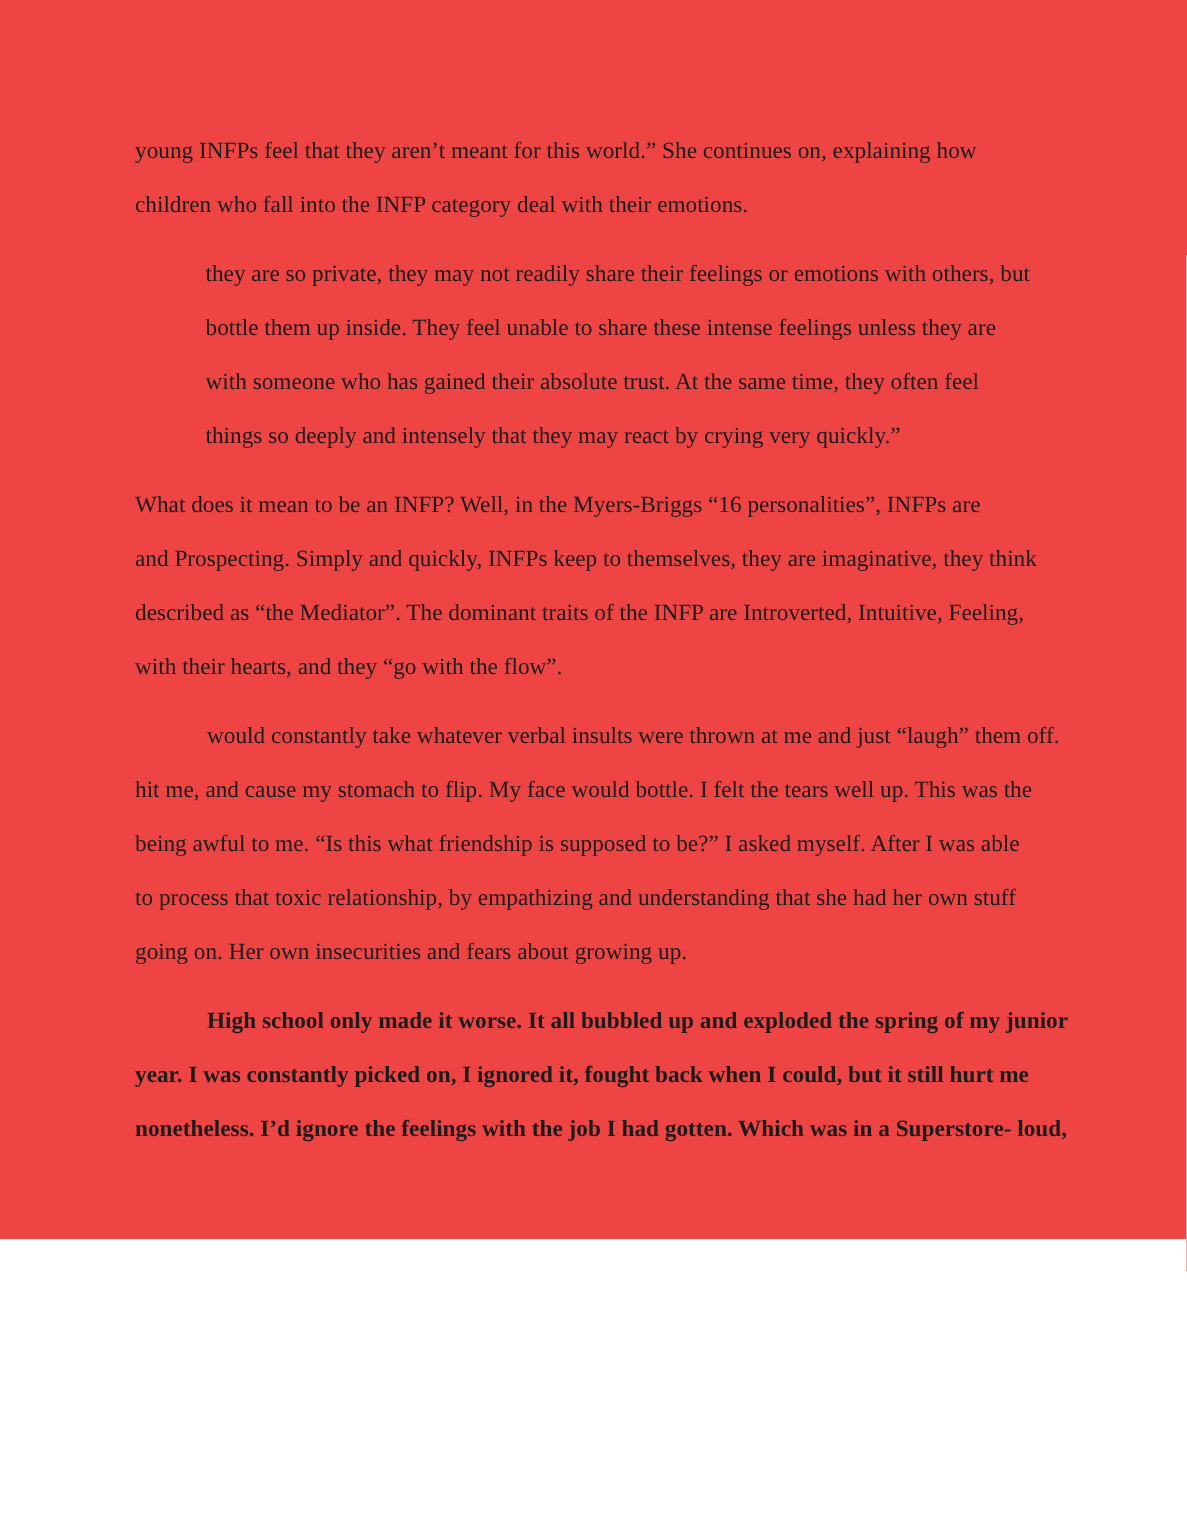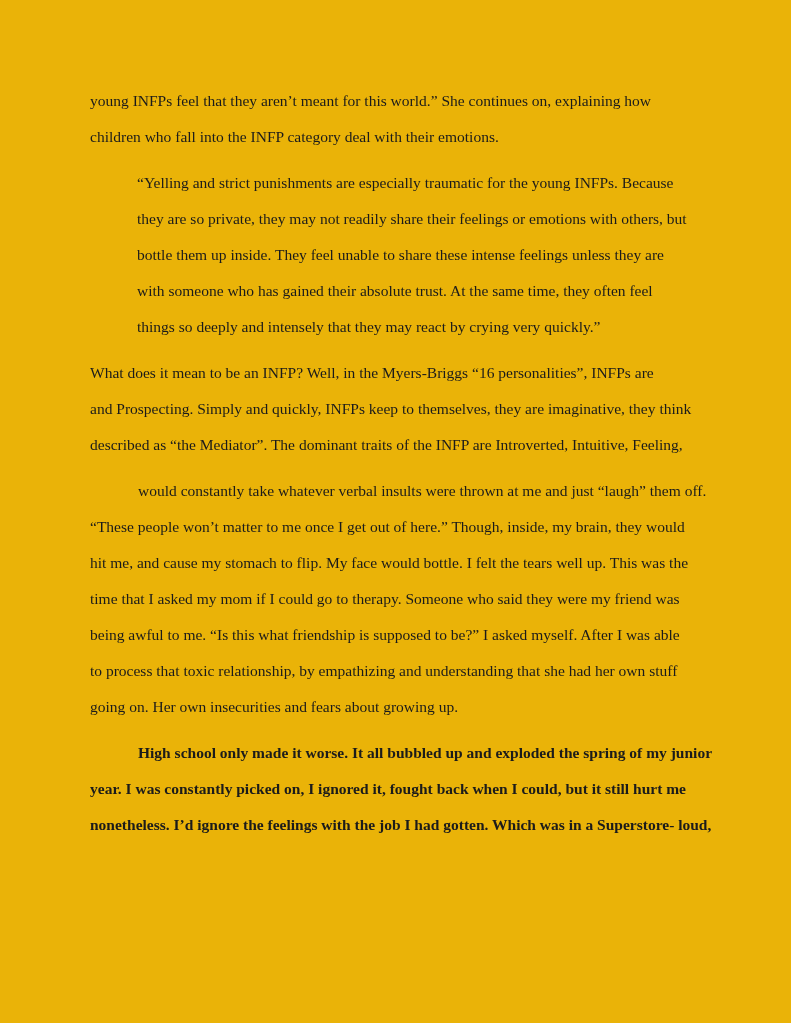--- a/index.html
+++ b/index.html
@@ -3,22 +3,22 @@
 <meta charset="utf-8">
 <style>
   html, body {
     margin: 0;
     padding: 0;
     background: #ffffff;
   }
   .page {
     position: relative;
     width: 791px;
-    height: 1023px;
-    background: #eab308;
+    height: 826px;
+    background: #ef4444;
     box-sizing: border-box;
     padding: 83px 90px 0 90px;
     overflow: hidden;
   }
   .doc-body {
     font-family: "Liberation Serif", "DejaVu Serif", serif;
     font-size: 15.5px;
     line-height: 36px;
     color: #1b1b1b;
   }
@@ -38,36 +38,34 @@
 </head>
 <body>
 
 <div class="page">
   <div class="doc-body" id="doc-body">
       <p class="para">
         <span class="line">young INFPs feel that they aren’t meant for this world.” She continues on, explaining how</span>
         <span class="line">children who fall into the INFP category deal with their emotions.</span>
       </p>
       <p class="para blockquote">
-        <span class="line">“Yelling and strict punishments are especially traumatic for the young INFPs. Because</span>
         <span class="line">they are so private, they may not readily share their feelings or emotions with others, but</span>
         <span class="line">bottle them up inside. They feel unable to share these intense feelings unless they are</span>
         <span class="line">with someone who has gained their absolute trust. At the same time, they often feel</span>
         <span class="line">things so deeply and intensely that they may react by crying very quickly.”</span>
       </p>
       <p class="para">
         <span class="line">What does it mean to be an INFP? Well, in the Myers-Briggs “16 personalities”, INFPs are</span>
         <span class="line">and Prospecting. Simply and quickly, INFPs keep to themselves, they are imaginative, they think</span>
         <span class="line">described as “the Mediator”. The dominant traits of the INFP are Introverted, Intuitive, Feeling,</span>
+        <span class="line">with their hearts, and they “go with the flow”.</span>
       </p>
       <p class="para indent-first">
         <span class="line">would constantly take whatever verbal insults were thrown at me and just “laugh” them off.</span>
-        <span class="line">“These people won’t matter to me once I get out of here.” Though, inside, my brain, they would</span>
         <span class="line">hit me, and cause my stomach to flip. My face would bottle. I felt the tears well up. This was the</span>
-        <span class="line">time that I asked my mom if I could go to therapy. Someone who said they were my friend was</span>
         <span class="line">being awful to me. “Is this what friendship is supposed to be?” I asked myself. After I was able</span>
         <span class="line">to process that toxic relationship, by empathizing and understanding that she had her own stuff</span>
         <span class="line">going on. Her own insecurities and fears about growing up.</span>
       </p>
       <p class="para indent-first">
         <span class="line">High school only made it worse. It all bubbled up and exploded the spring of my junior</span>
         <span class="line">year. I was constantly picked on, I ignored it, fought back when I could, but it still hurt me</span>
         <span class="line">nonetheless. I’d ignore the feelings with the job I had gotten. Which was in a Superstore- loud,</span>
       </p>
     </div>

